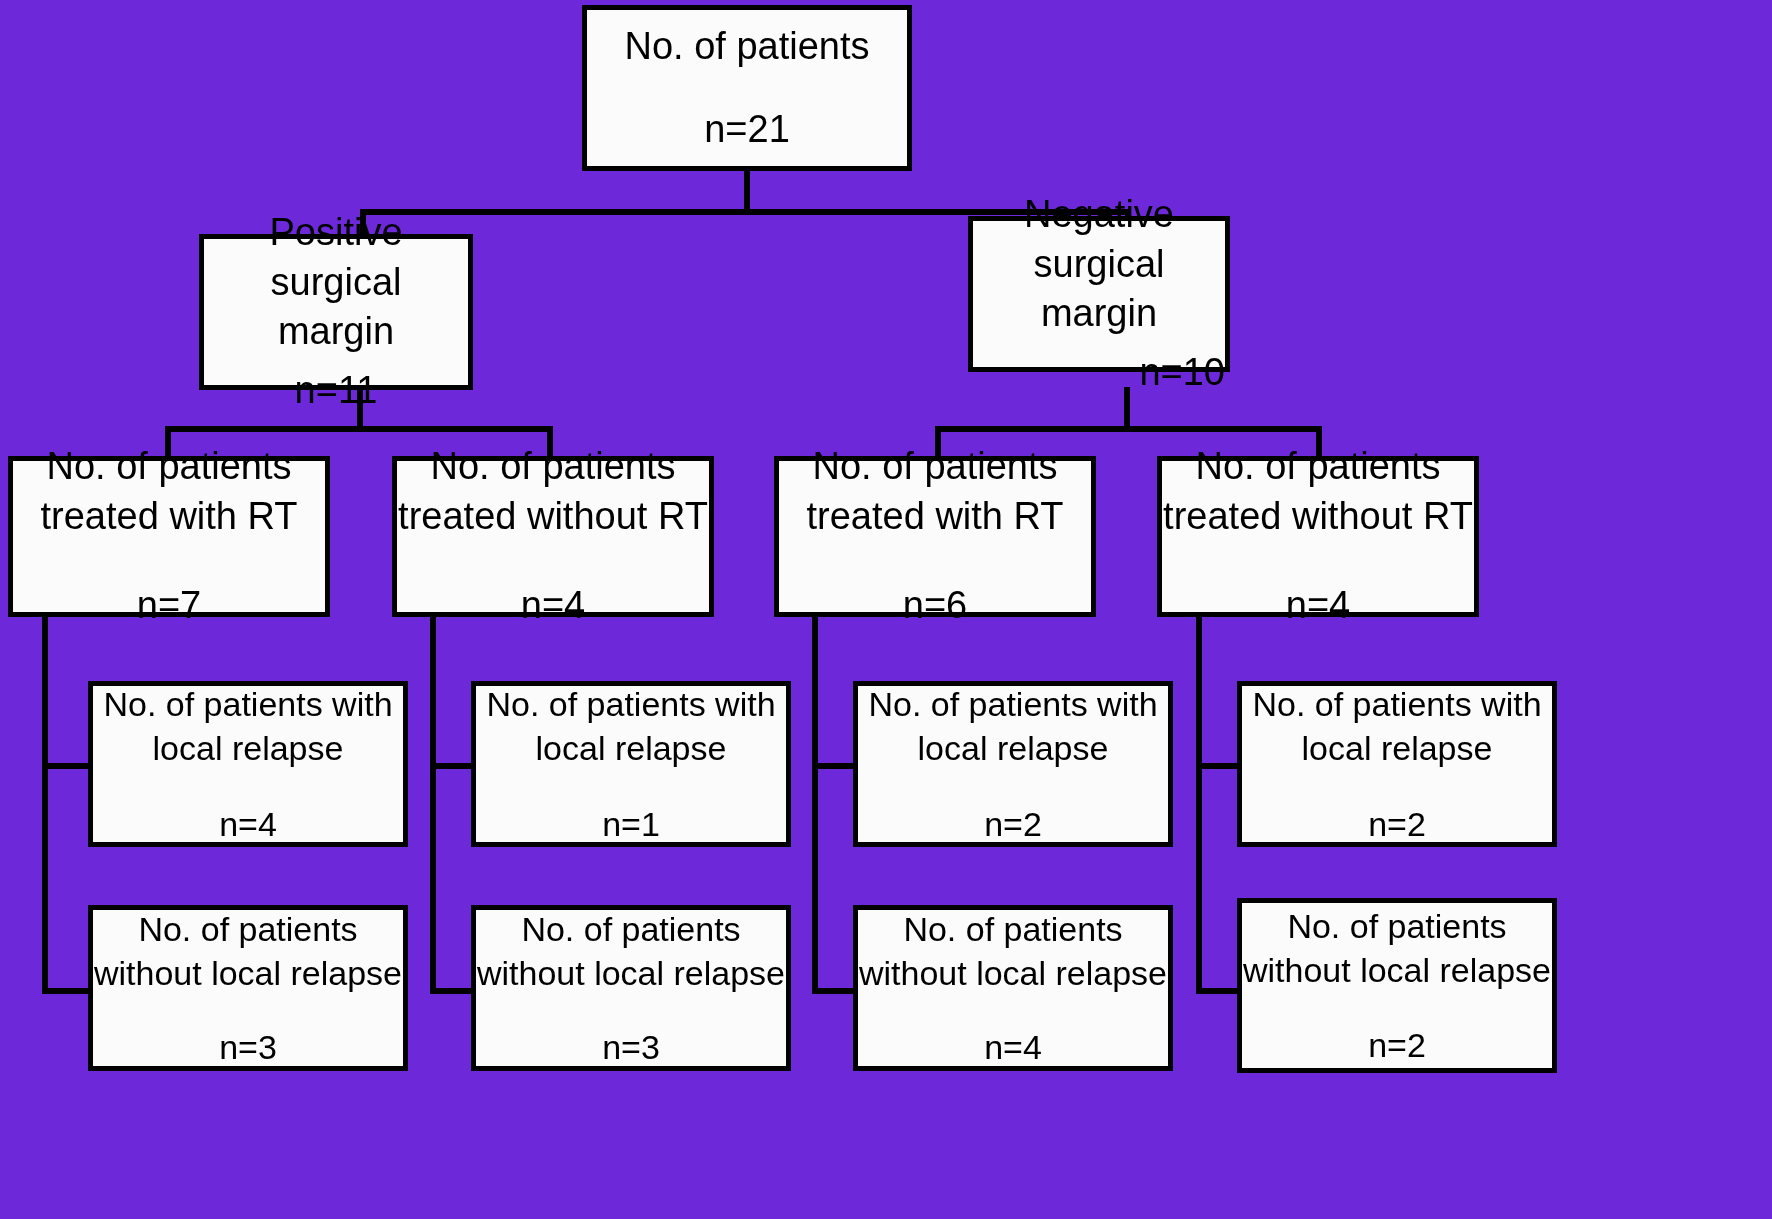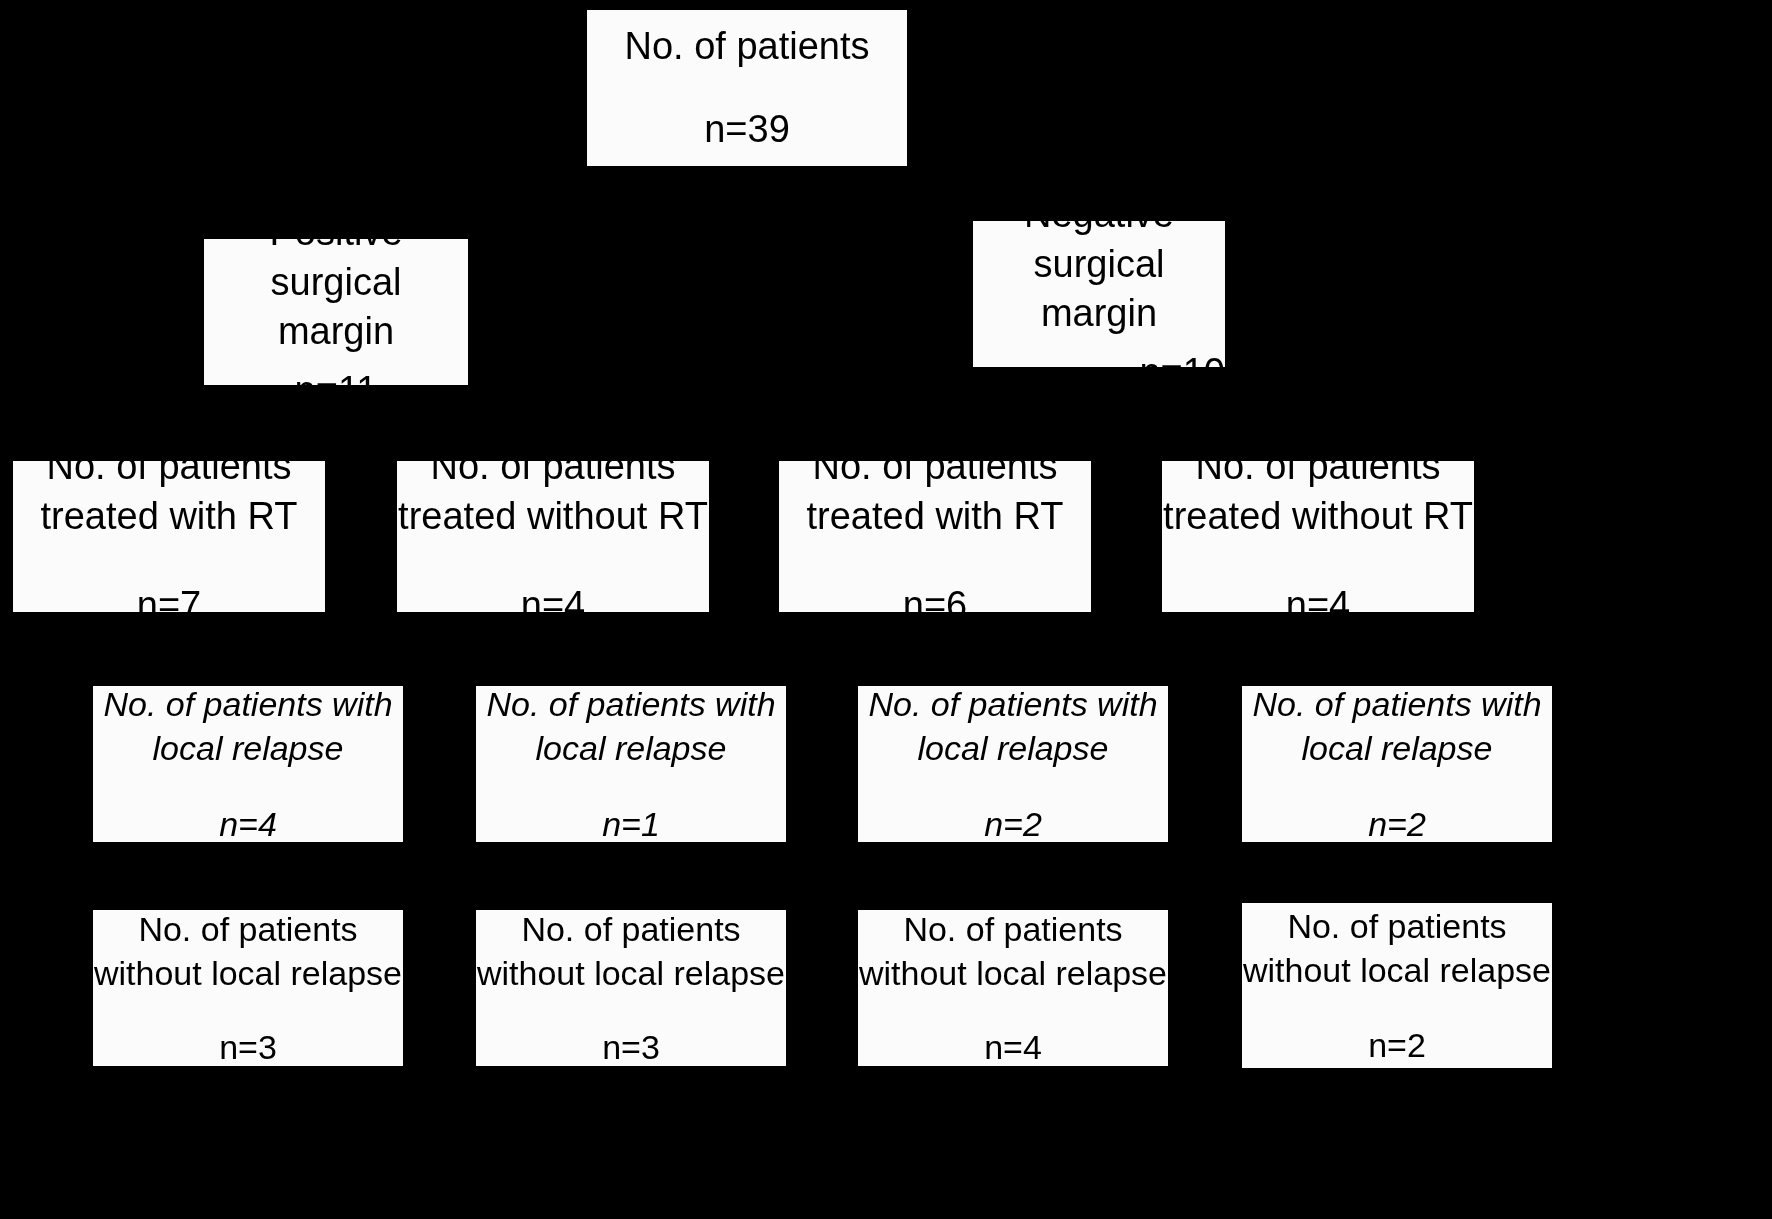--- a/index.html
+++ b/index.html
@@ -8,21 +8,21 @@
     padding: 0;
     background: #ffffff;
   }
   body {
     font-family: "Liberation Sans", sans-serif;
   }
   #canvas {
     position: relative;
     width: 1772px;
     height: 1219px;
-    background: #000000;
+    background: #6d28d9;
     overflow: hidden;
   }
   .node {
     position: absolute;
     box-sizing: border-box;
     border: 5px solid #000000;
     background: #fbfbfb;
     display: flex;
     flex-direction: column;
     align-items: center;
@@ -42,21 +42,21 @@
   
   .lvl1 { font-size: 38px; }
   .lvl1 .num { margin-top: 34px; }
 
   .lvl2 { font-size: 38px; }
   .lvl2 .num { margin-top: 10px; }
 
   .lvl3 { font-size: 38px; }
   .lvl3 .num { margin-top: 40px; }
 
-  .lvl4 { font-size: 34px; font-style: italic; }
+  .lvl4 { font-size: 34px; }
   .lvl4 .num { margin-top: 32px; }
 
   .lvl5 { font-size: 34px; }
   .lvl5 .num { margin-top: 30px; }
 
   
   .conn {
     position: absolute;
     background: #000000;
     z-index: 1;
@@ -95,21 +95,21 @@
   <div class="conn vline" style="left:812px; top:614px; height:380px;"></div>
   <div class="conn hline" style="left:812px; top:763px; width:45px;"></div>
   <div class="conn hline" style="left:812px; top:988px; width:45px;"></div>
 
   <div class="conn vline" style="left:1196px; top:614px; height:380px;"></div>
   <div class="conn hline" style="left:1196px; top:763px; width:45px;"></div>
   <div class="conn hline" style="left:1196px; top:988px; width:45px;"></div>
 
   <div class="node lvl1" style="left:582px; top:5px; width:330px; height:166px;">
     <span class="ttl">No. of patients</span>
-    <span class="num">n=39</span>
+    <span class="num">n=21</span>
   </div>
 
   <div class="node lvl2" style="left:199px; top:234px; width:274px; height:156px;">
     <span class="ttl">Positive surgical
 margin</span>
     <span class="num">n=11</span>
   </div>
 
   <div class="node lvl2" style="left:968px; top:216px; width:262px; height:156px;align-items:flex-end;">
     <span class="ttl">Negative surgical

